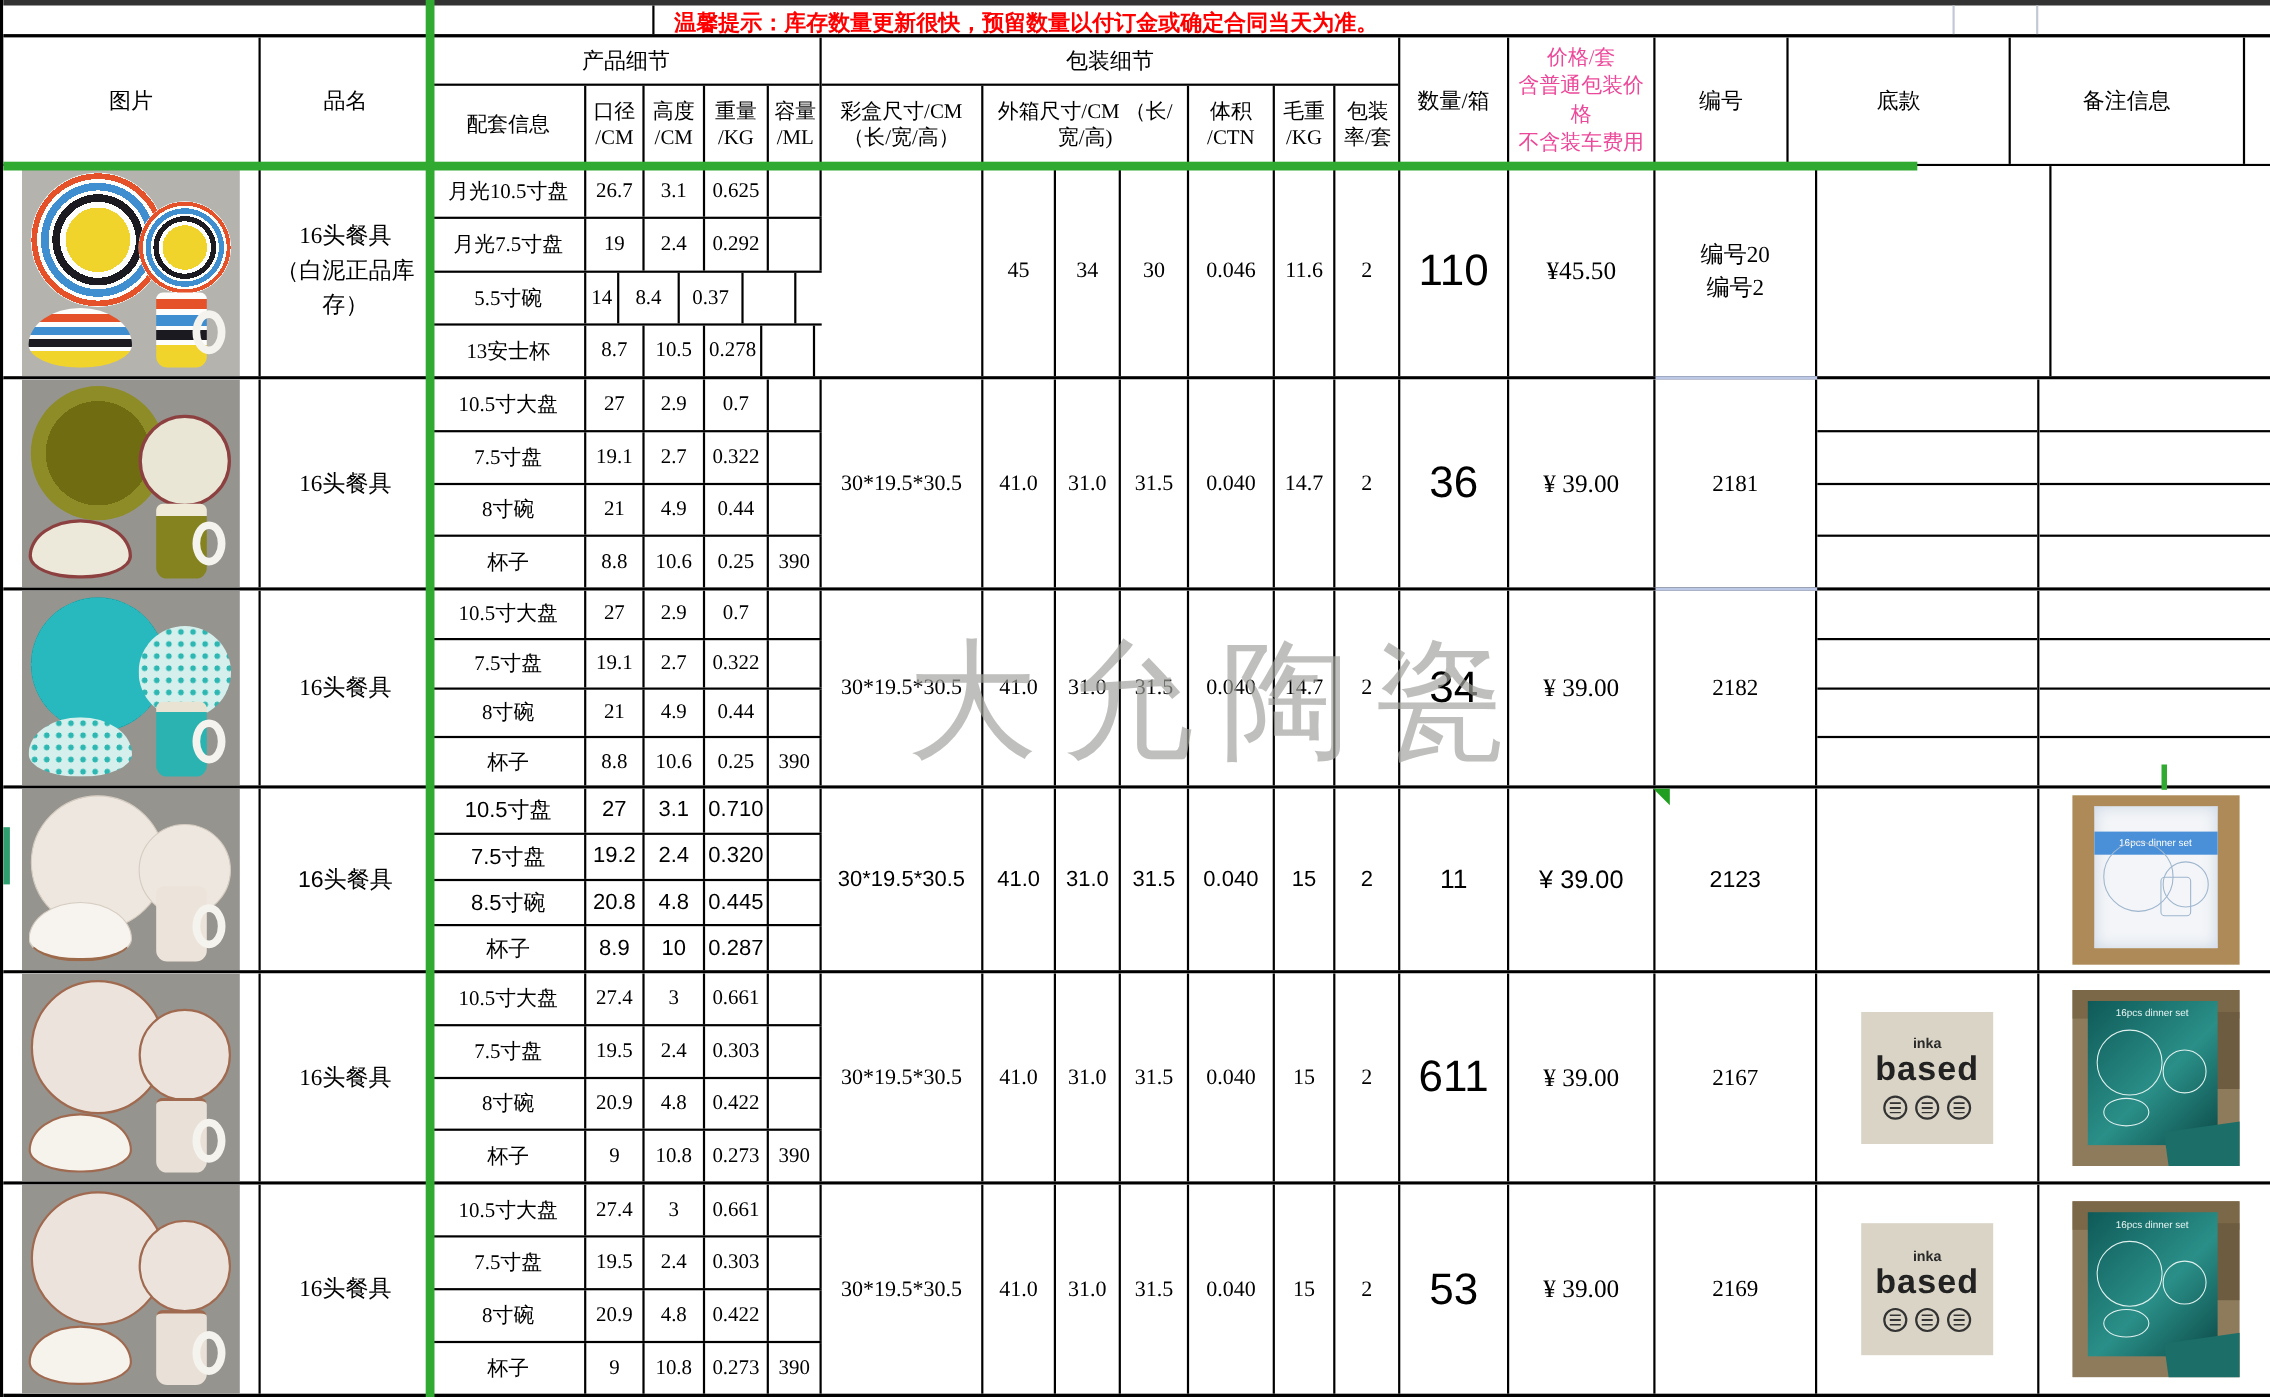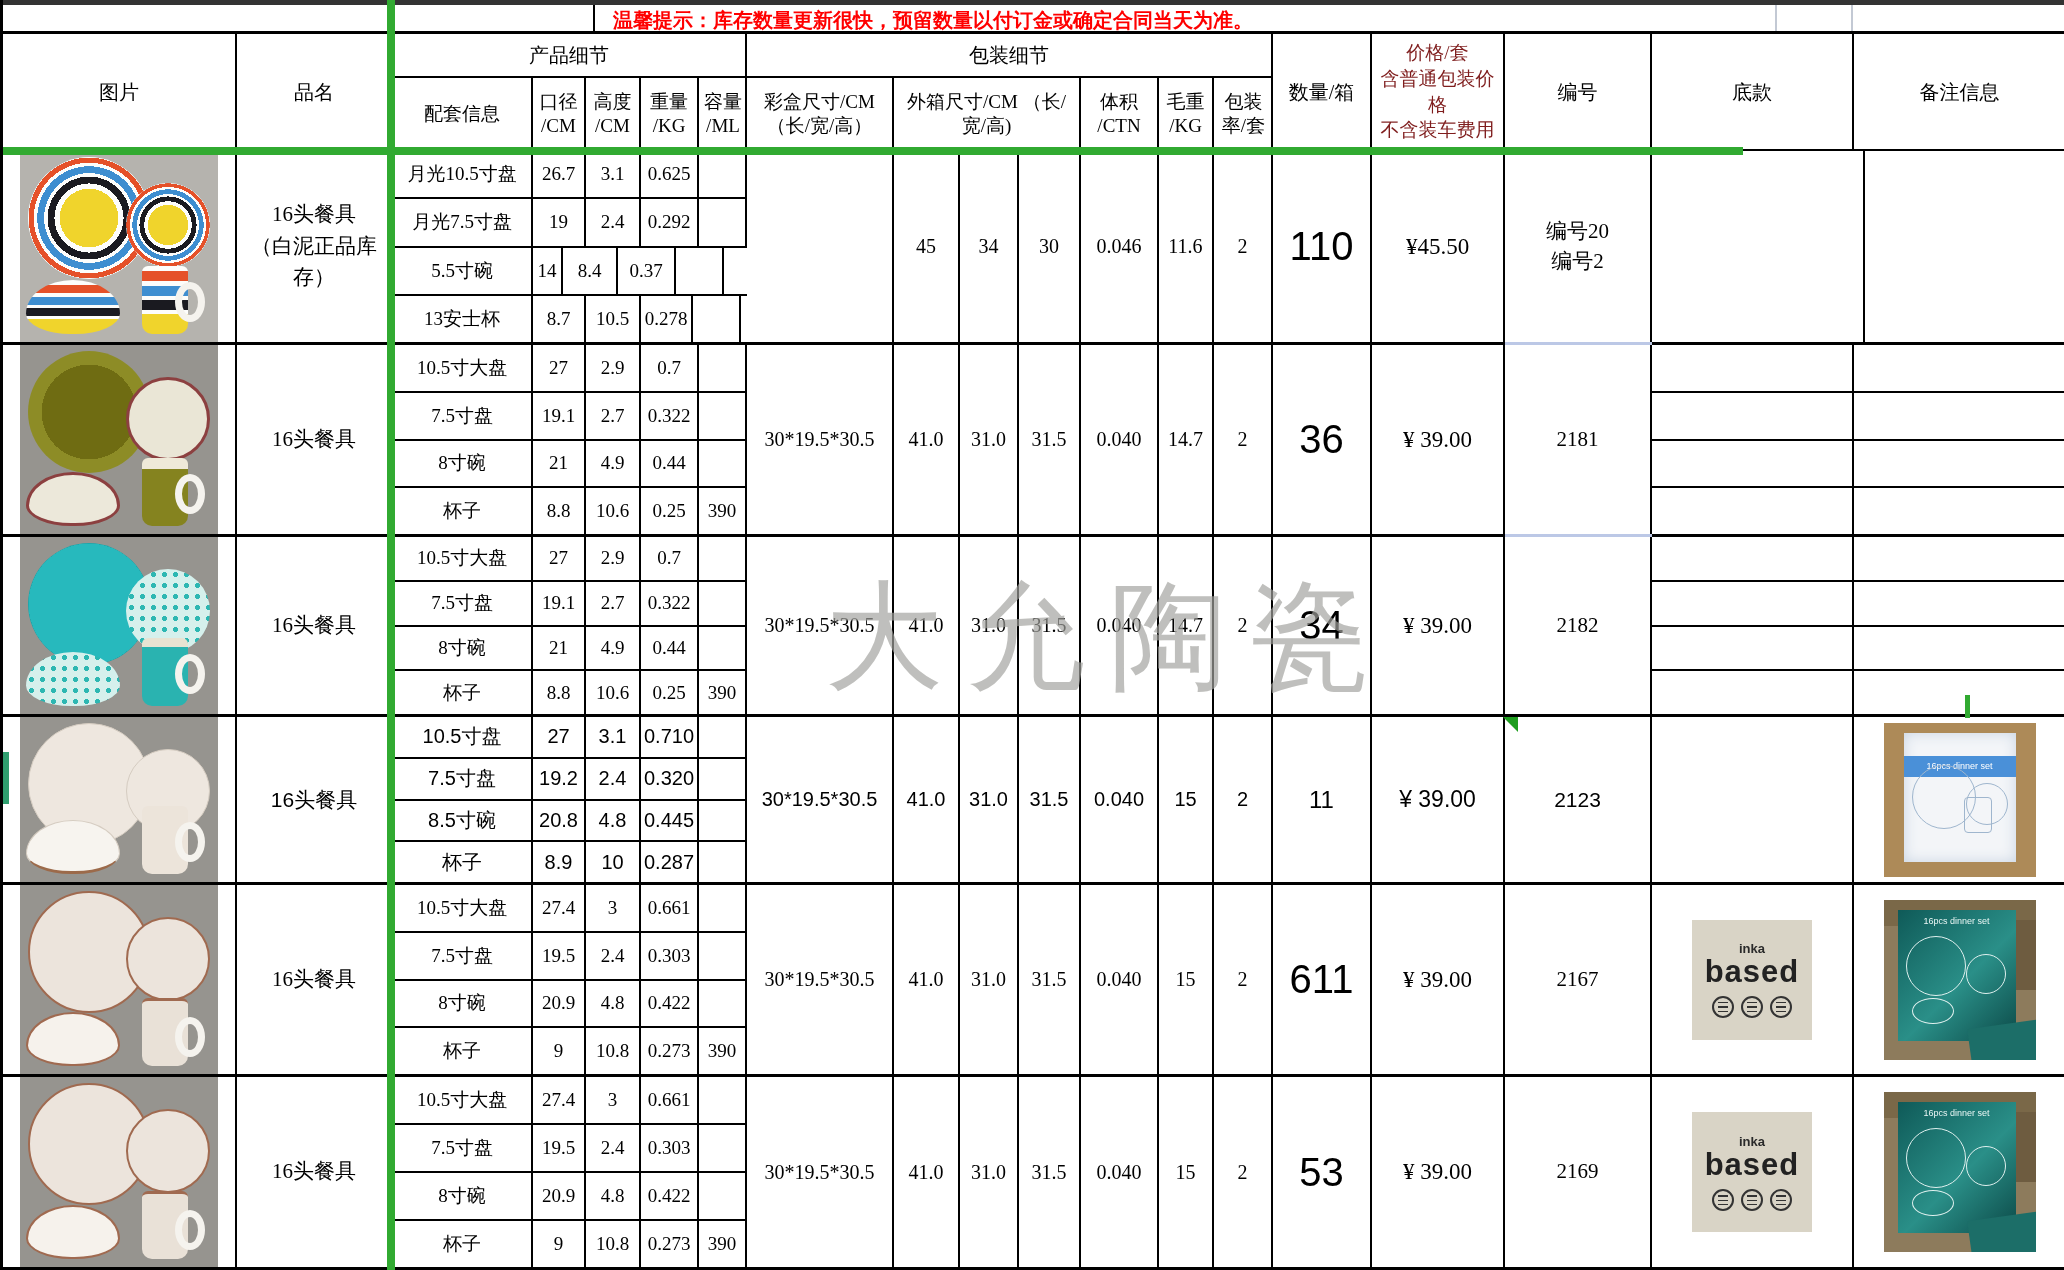--- a/index.html
+++ b/index.html
@@ -16,21 +16,21 @@
   
   #header{display:flex;height:117px;border-bottom:2px solid #000;box-sizing:border-box;}
   .h-cell{border-right:2px solid #000;box-sizing:border-box;display:flex;align-items:center;justify-content:center;
     text-align:center;white-space:pre-line;font-size:20px;line-height:1.3;flex:none;}
   .h-group{border-right:2px solid #000;box-sizing:border-box;flex:none;display:flex;flex-direction:column;}
   .h-band1{height:44px;border-bottom:2px solid #000;box-sizing:border-box;display:flex;align-items:center;justify-content:center;font-size:20px;}
   .h-band2{display:flex;flex:1;}
   .h-sub{border-right:2px solid #000;box-sizing:border-box;display:flex;align-items:center;justify-content:center;
     text-align:center;white-space:pre-line;font-size:19px;line-height:1.25;flex:none;}
   .h-sub:last-child{border-right:none;}
-  .h-price{color:#7f1d1d;font-size:19px;line-height:1.35;}
+  .h-price{color:#ec4899;font-size:19px;line-height:1.35;}
   
   .brow{display:flex;border-bottom:3px solid #000;box-sizing:border-box;position:relative;background:#fff;}
   .cell{border-right:2px solid #000;box-sizing:border-box;display:flex;flex-direction:column;align-items:center;
     justify-content:center;text-align:center;white-space:pre-line;flex:none;font-size:20px;overflow:hidden;}
   .items{display:flex;flex-direction:column;flex:none;box-sizing:border-box;}
   .irow{display:flex;flex:1;box-sizing:border-box;}
   .ib{border-bottom:2px solid #000;}
   .icell{border-right:2px solid #000;box-sizing:border-box;display:flex;align-items:center;justify-content:center;
     text-align:center;font-size:19px;flex:none;}
   .sans .icell{font-family:"Liberation Sans","DejaVu Sans",sans-serif;font-size:20px;}
@@ -149,21 +149,21 @@
         <div class="h-sub" style="width:55px">毛重
 /KG</div>
         <div class="h-sub" style="width:59px">包装
 率/套</div>
       </div>
     </div>
     <div class="h-cell" style="width:99px">数量/箱</div>
     <div class="h-cell h-price" style="width:133px">价格/套
 含普通包装价格
 不含装车费用</div>
-    <div class="h-cell" style="width:147px">编号</div>
+    <div class="h-cell" style="width:121px">编号</div>
     <div class="h-cell" style="width:202px">底款</div>
     <div class="h-cell" style="width:213px">备注信息</div>
   </div>
 
   <div id="rows">
       <div class="brow" style="height:194px">
         <div class="cell " style="width:234px"><div class="photo striped" style="height:100%">
     <div class="p-big"></div>
     <div class="p-small"></div>
     <div class="p-bowl"></div>

